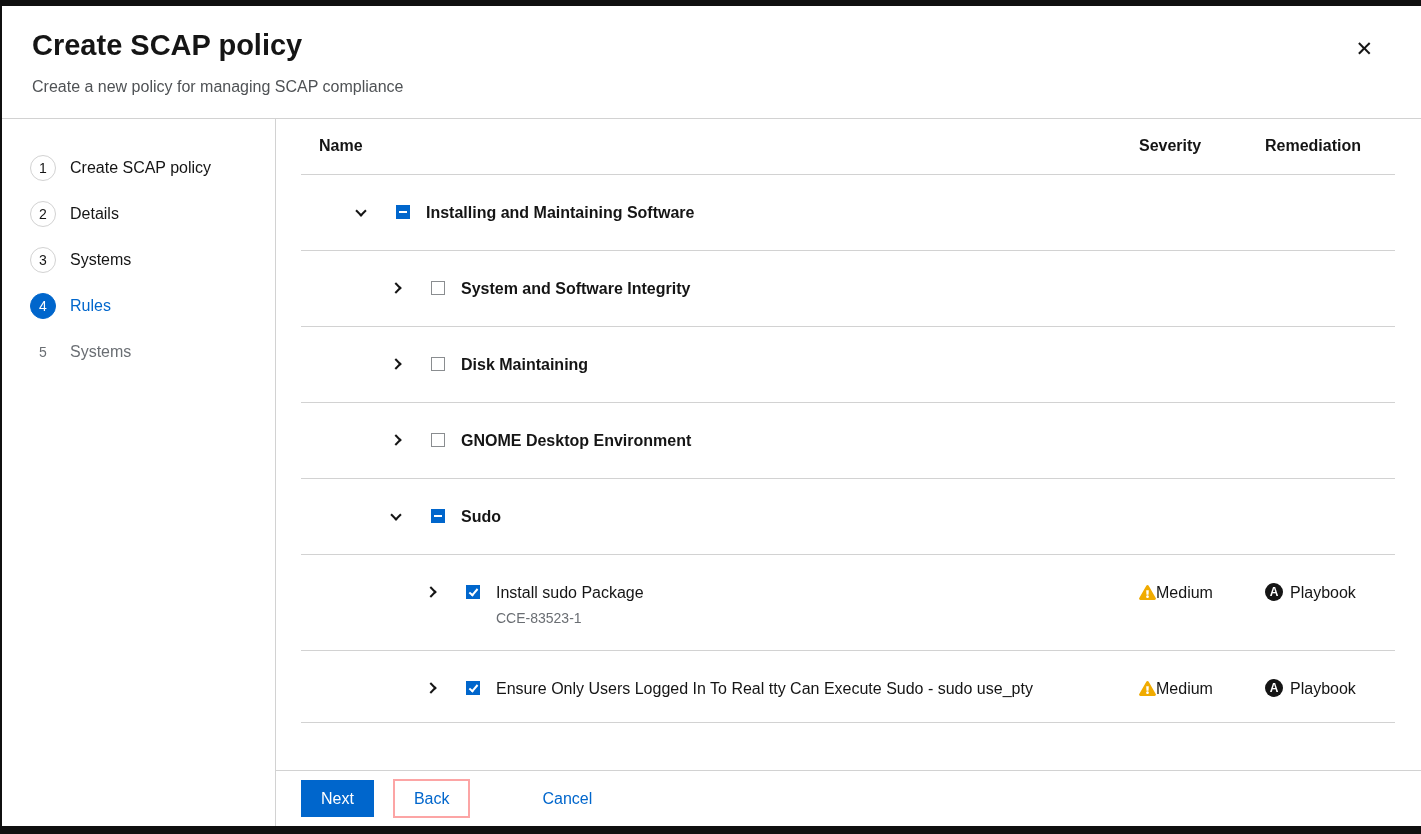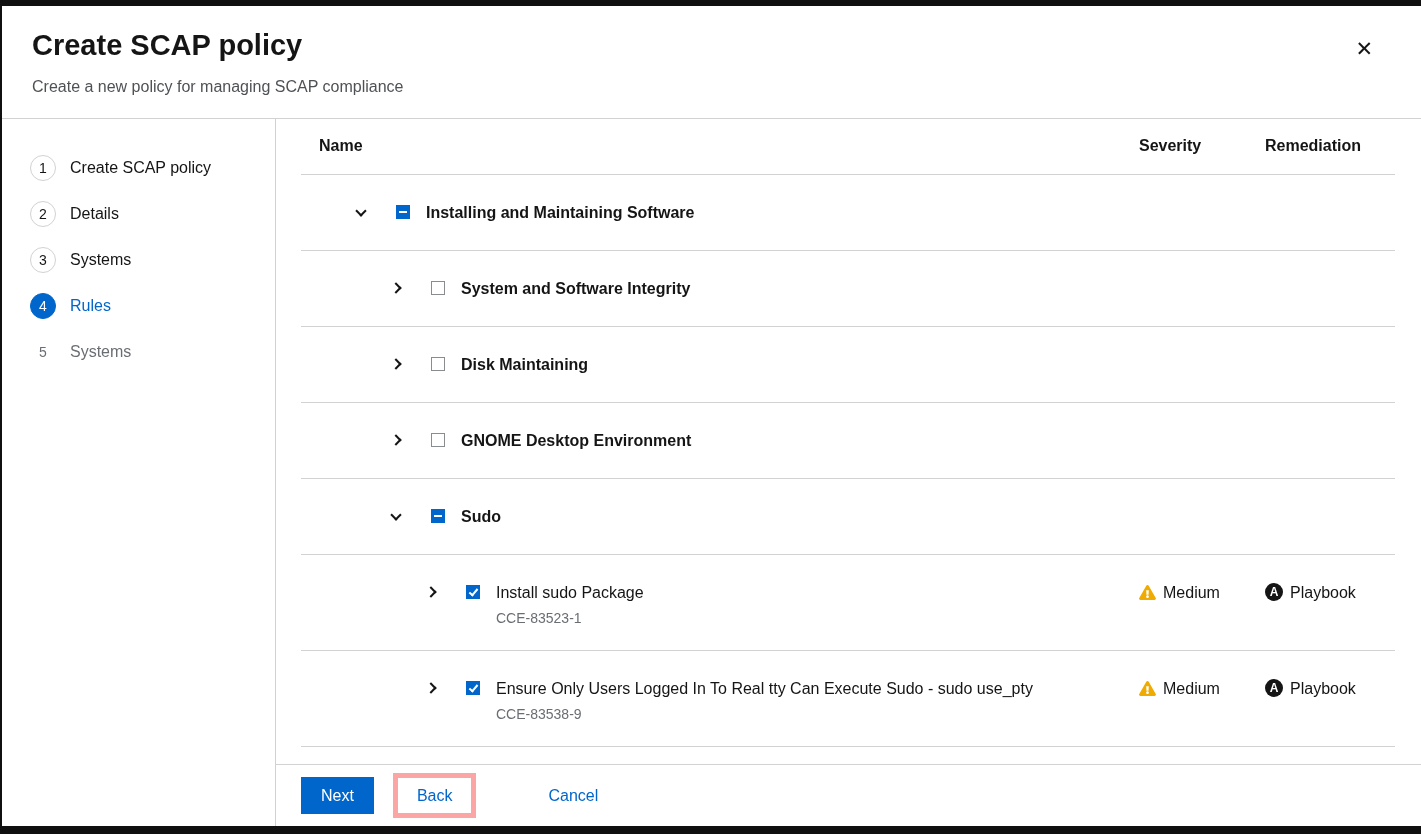--- a/index.html
+++ b/index.html
@@ -101,21 +101,21 @@
     content: ''; position: absolute; left: 2px; right: 2px; top: 5px; height: 2px; background: #fff;
   }
   .checkbox.checked::after {
     content: ''; position: absolute; left: 4px; top: 1px; width: 3px; height: 7px;
     border-right: 2px solid #fff; border-bottom: 2px solid #fff; transform: rotate(40deg);
   }
   .label-block { margin-left: 16px; display: flex; flex-direction: column; min-width: 0; }
   .row-name { font-size: 16px; line-height: 19px; }
   .row.category .row-name { font-weight: 700; }
   .row-code { font-size: 14px; color: #6a6e73; margin-top: 8px; line-height: 16px; }
-  .cell-severity { width: 126px; flex: none; display: flex; align-items: center; gap: 7px; font-size: 16px; line-height: 19px; }
+  .cell-severity { width: 126px; flex: none; display: flex; align-items: center; gap: 0; font-size: 16px; line-height: 19px; }
   .cell-remediation { width: 130px; flex: none; display: flex; align-items: center; gap: 7px; font-size: 16px; line-height: 19px; }
   .warn-icon { width: 17px; height: 15px; flex: none; }
   .ansible-icon {
     width: 18px; height: 18px; border-radius: 50%;
     background: #151515; color: #fff;
     display: flex; align-items: center; justify-content: center;
     font-size: 12px; font-weight: 700; flex: none;
   }
   
   .wizard-footer {
@@ -123,21 +123,21 @@
     border-top: 1px solid #d2d2d2;
     padding: 8px 25px;
     display: flex; align-items: center;
     background: #fff;
   }
   .btn {
     font-family: "Liberation Sans", sans-serif;
     font-size: 16px; padding: 8px 19px; cursor: pointer; line-height: 19px;
   }
   .btn-primary { background: #0066cc; color: #fff; border: 1px solid #0066cc; }
-  .btn-secondary { background: #fff; color: #0066cc; border: 5px solid #fca5a5; margin-left: 19px; }
+  .btn-secondary { background: #fff; color: #0066cc; border: 2px solid #fca5a5; margin-left: 19px; }
   .btn-link { background: none; border: none; color: #0066cc; margin-left: 68px; padding: 8px 4px; }
 </style>
 </head>
 <body>
 
 <div class="modal">
 
   <div class="modal-header">
     <h1 class="modal-title">Create SCAP policy</h1>
     <div class="modal-subtitle">Create a new policy for managing SCAP compliance</div>
@@ -277,21 +277,20 @@
   </div>
             <div class="row leaf">
     <div class="cell-name">
       <span class="indent" style="width: 122px;"></span>
       <button class="expand-btn">
         <span class="chevron"></span>
       </button>
       <span class="checkbox checked"></span>
       <div class="label-block">
         <span class="row-name">Ensure Only Users Logged In To Real tty Can Execute Sudo - sudo use_pty</span>
-        <span class="row-code">CCE-83538-9</span>
       </div>
     </div>
     <div class="cell-severity">
       <svg class="warn-icon" viewBox="0 0 576 512">
         <path fill="#f0ab00" d="M569.517 440.013C587.975 472.007 564.806 512 527.94 512H48.054c-36.937 0-59.999-40.055-41.577-71.987L246.423 23.985c18.467-32.009 64.72-31.951 83.154 0l239.94 416.028zM288 354c-25.405 0-46 20.595-46 46s20.595 46 46 46 46-20.595 46-46-20.595-46-46-46zm-43.673-165.346l7.418 136c.347 6.364 5.609 11.346 11.982 11.346h48.546c6.373 0 11.635-4.982 11.982-11.346l7.418-136c.375-6.874-5.098-12.654-11.982-12.654h-63.383c-6.884 0-12.356 5.78-11.981 12.654z"></path>
       </svg>
       <span>Medium</span>
     </div>
     <div class="cell-remediation">
       <span class="ansible-icon">A</span>

